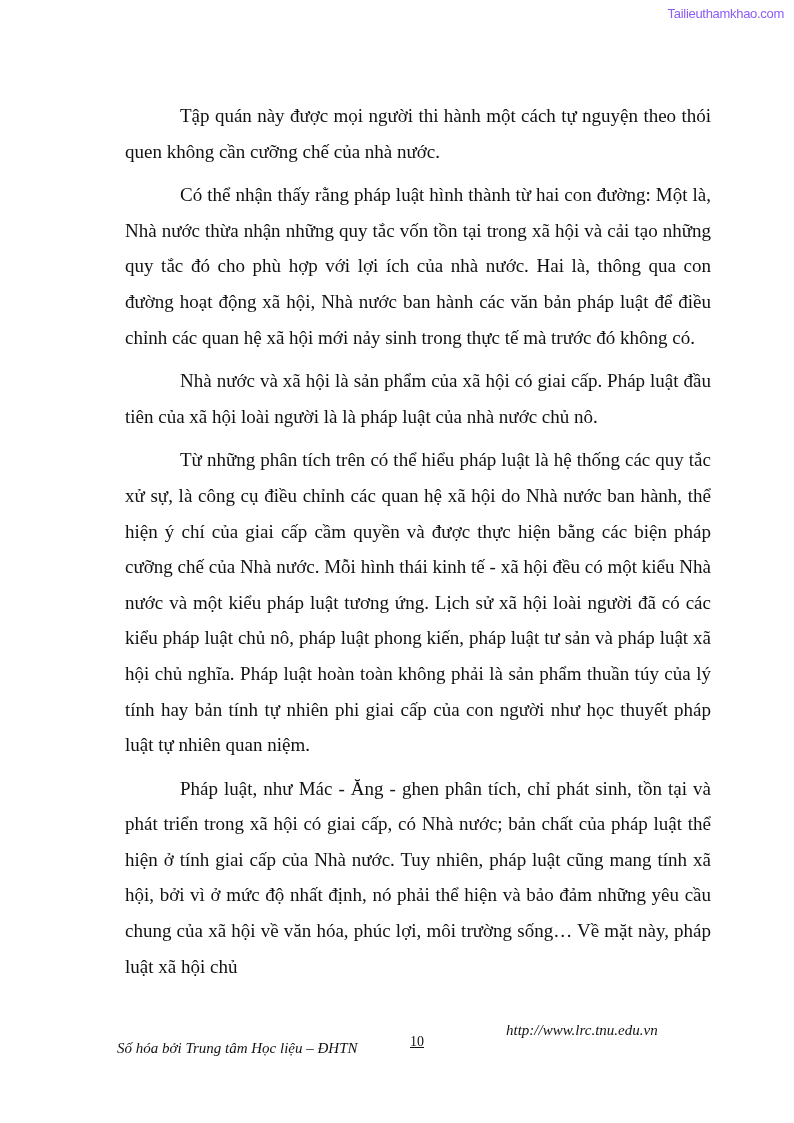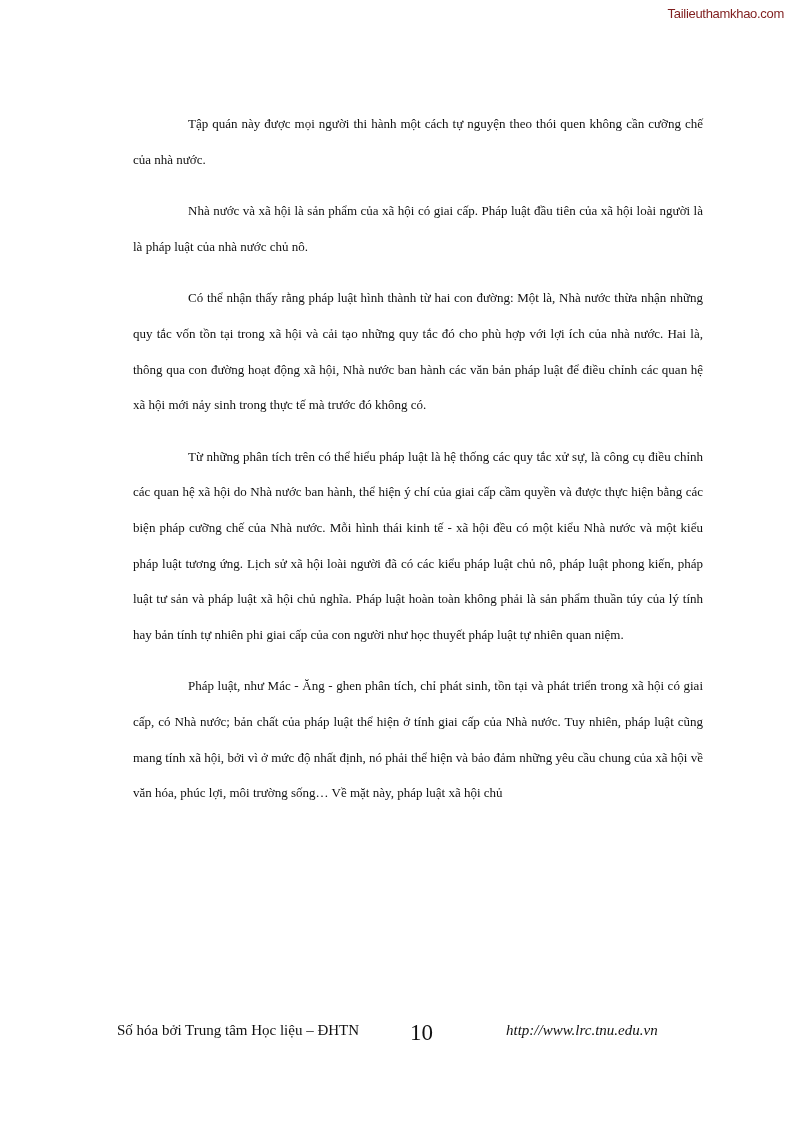--- a/index.html
+++ b/index.html
@@ -14,72 +14,74 @@
       overflow: hidden;
       font-family: "Liberation Serif", "DejaVu Serif", serif;
       color: #111111;
     }
     .watermark {
       position: absolute;
       top: 6px;
       right: 10px;
       font-family: "Liberation Sans", "DejaVu Sans", sans-serif;
       font-size: 13px;
-      color: #7f1d1d;
+      color: #8b5cf6;
       letter-spacing: -0.3px;
     }
     .content {
       position: absolute;
       left: 117px;
       top: 90px;
       width: 602px;
     }
     .para {
-      margin: 16px;
-      font-size: 13px;
+      margin: 8px;
+      font-size: 19px;
       line-height: 35.6px;
       text-align: justify;
       text-indent: 55px;
       hyphens: none;
     }
     .footer {
       position: absolute;
       top: 1020px;
       left: 117px;
       width: 600px;
       height: 24px;
       font-size: 15px;
     }
     .footer .left {
       position: absolute;
       left: 0;
-      top: 2px;
+      top: 20px;
+      font-style: italic;
     }
     .footer .center {
       position: absolute;
       left: 293px;
-      top: 0;
-      font-size: 23px;
+      top: 14px;
+      font-size: 14px;
+      text-decoration: underline;
     }
     .footer .right {
       position: absolute;
       left: 389px;
       top: 2px;
       font-style: italic;
     }
   </style>
 </head>
 <body>
 
 <div class="watermark">Tailieuthamkhao.com</div>
 
 <div class="content">
   <p class="para">Tập quán này được mọi người thi hành một cách tự nguyện theo thói quen không cần cưỡng chế của nhà nước.</p>
+  <p class="para">Có thể nhận thấy rằng pháp luật hình thành từ hai con đường: Một là, Nhà nước thừa nhận những quy tắc vốn tồn tại trong xã hội và cải tạo những quy tắc đó cho phù hợp với lợi ích của nhà nước. Hai là, thông qua con đường hoạt động xã hội, Nhà nước ban hành các văn bản pháp luật để điều chỉnh các quan hệ xã hội mới nảy sinh trong thực tế mà trước đó không có.</p>
   <p class="para">Nhà nước và xã hội là sản phẩm của xã hội có giai cấp. Pháp luật đầu tiên của xã hội loài người là là pháp luật của nhà nước chủ nô.</p>
-  <p class="para">Có thể nhận thấy rằng pháp luật hình thành từ hai con đường: Một là, Nhà nước thừa nhận những quy tắc vốn tồn tại trong xã hội và cải tạo những quy tắc đó cho phù hợp với lợi ích của nhà nước. Hai là, thông qua con đường hoạt động xã hội, Nhà nước ban hành các văn bản pháp luật để điều chỉnh các quan hệ xã hội mới nảy sinh trong thực tế mà trước đó không có.</p>
   <p class="para">Từ những phân tích trên có thể hiểu pháp luật là hệ thống các quy tắc xử sự, là công cụ điều chỉnh các quan hệ xã hội do Nhà nước ban hành, thể hiện ý chí của giai cấp cầm quyền và được thực hiện bằng các biện pháp cưỡng chế của Nhà nước. Mỗi hình thái kinh tế - xã hội đều có một kiểu Nhà nước và một kiểu pháp luật tương ứng. Lịch sử xã hội loài người đã có các kiểu pháp luật chủ nô, pháp luật phong kiến, pháp luật tư sản và pháp luật xã hội chủ nghĩa. Pháp luật hoàn toàn không phải là sản phẩm thuần túy của lý tính hay bản tính tự nhiên phi giai cấp của con người như học thuyết pháp luật tự nhiên quan niệm.</p>
   <p class="para">Pháp luật, như Mác - Ăng - ghen phân tích, chỉ phát sinh, tồn tại và phát triển trong xã hội có giai cấp, có Nhà nước; bản chất của pháp luật thể hiện ở tính giai cấp của Nhà nước. Tuy nhiên, pháp luật cũng mang tính xã hội, bởi vì ở mức độ nhất định, nó phải thể hiện và bảo đảm những yêu cầu chung của xã hội về văn hóa, phúc lợi, môi trường sống… Về mặt này, pháp luật xã hội chủ</p>
 </div>
 
 <div class="footer">
   <span class="left">Số hóa bởi Trung tâm Học liệu – ĐHTN</span>
   <span class="center">10</span>
   <span class="right">http://www.lrc.tnu.edu.vn</span>
 </div>
 

